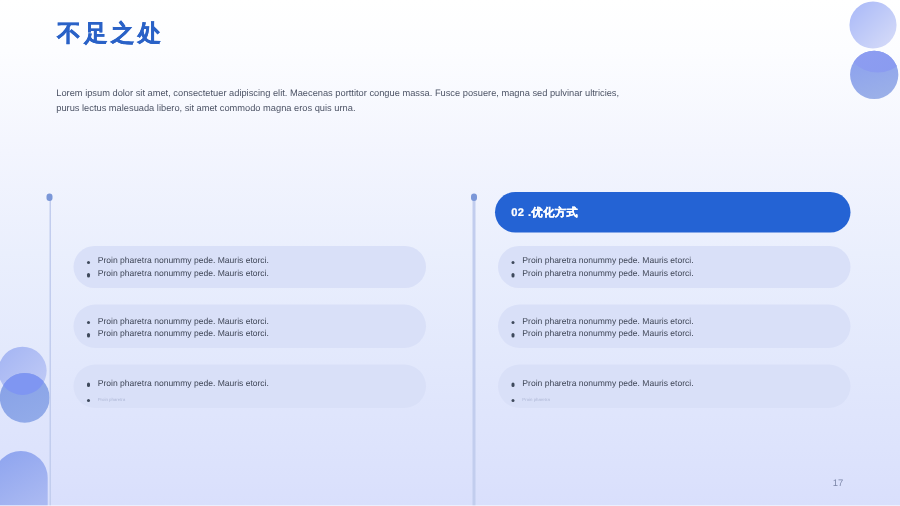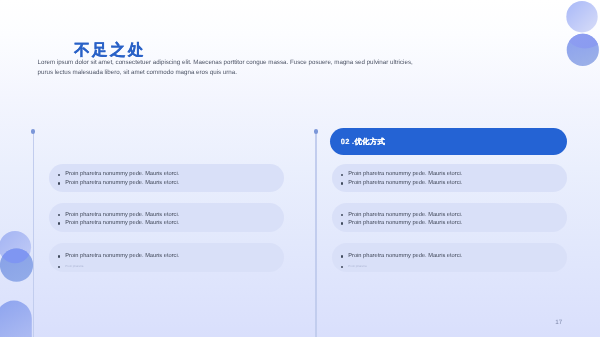--- a/index.html
+++ b/index.html
@@ -81,21 +81,21 @@
 
     <circle cx="15" cy="247.2" r="16.1" fill="url(#gL1)"></circle>
     <circle cx="16.5" cy="265.2" r="16.6" fill="url(#gL2)"></circle>
     <g clip-path="url(#clipL2)">
       <circle cx="15" cy="247.2" r="16.1" fill="#7f96f2"></circle>
     </g>
 
     <path d="M-4 318.5 A17.9 17.9 0 0 1 31.8 318.5 L31.8 337 L-4 337 Z" fill="url(#gBL)"></path>
   </svg>
 
-  <div class="title" style="left:38.2px;top:42px;font-size:15.5px;letter-spacing:2.4px;line-height:18px;margin-left:36px;">不足之处</div>
+  <div class="title" style="left:38.2px;top:14px;font-size:15.5px;letter-spacing:2.4px;line-height:18px;">不足之处</div>
 
   <div class="para" style="left:37.5px;top:57.6px;width:384px;font-size:6.2px;line-height:9.9px;">Lorem ipsum dolor sit amet, consectetuer adipiscing elit. Maecenas porttitor congue massa. Fusce posuere, magna sed pulvinar ultricies, purus lectus malesuada libero, sit amet commodo magna eros quis urna.</div>
 
   <div class="pagenum" style="left:555.2px;top:318.9px;font-size:6.3px;line-height:7px;">17</div>
 
 <div class="rail" style="left: 32.8px; top: 131px; height: 206px;"></div>
     <div class="raildot" style="left: 30.9px; top: 129.3px;"></div>
     <div class="card" style="left: 49.4px; top: 164.2px; width: 234.2px; height: 27.4px;"></div>
     <div class="bul" style="left: 57.55px; top: 172.4px; font-size: 5.7px; line-height: 5.6px;">
       <span class="dot" style="margin-top: 1.6px;"></span>

